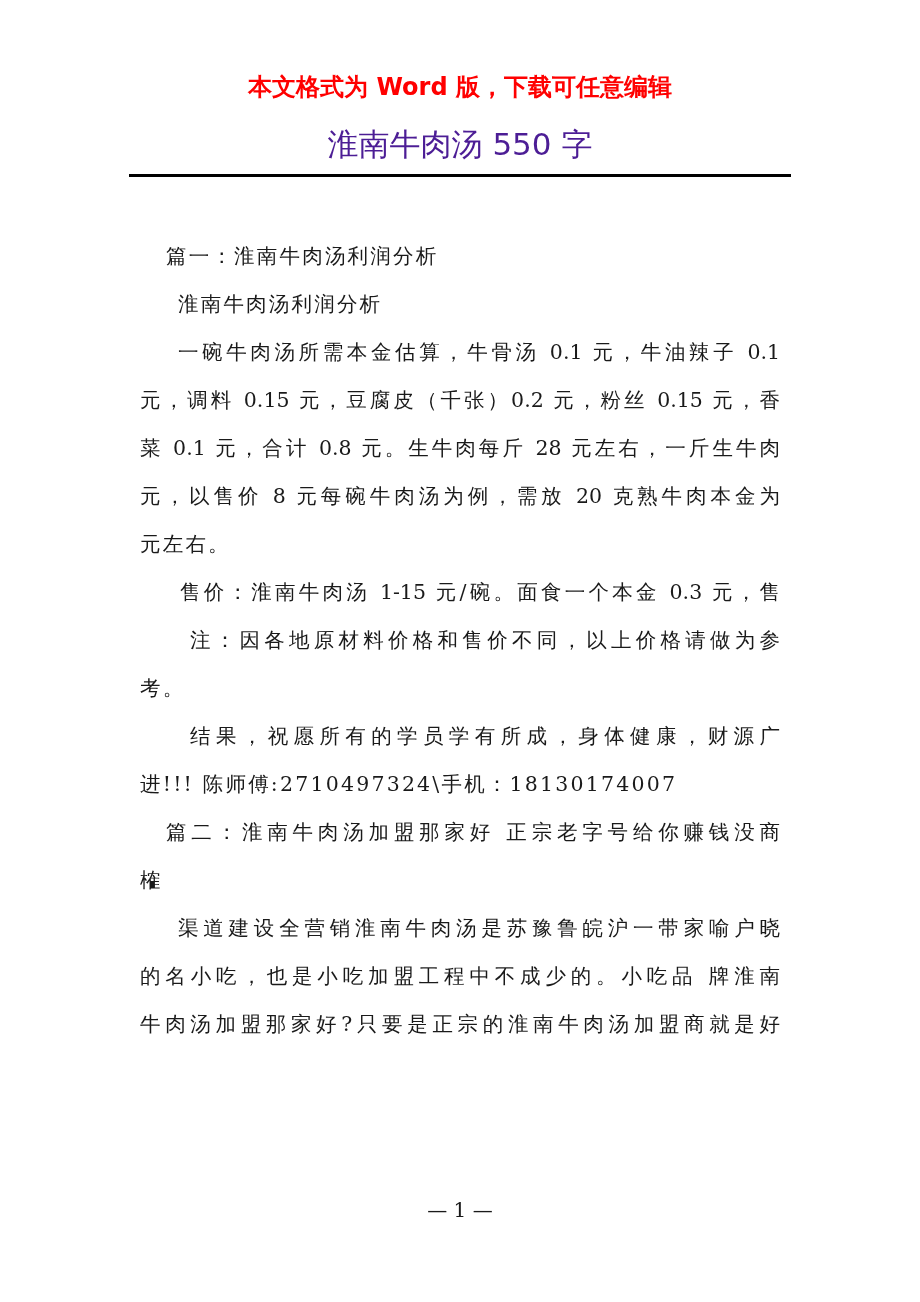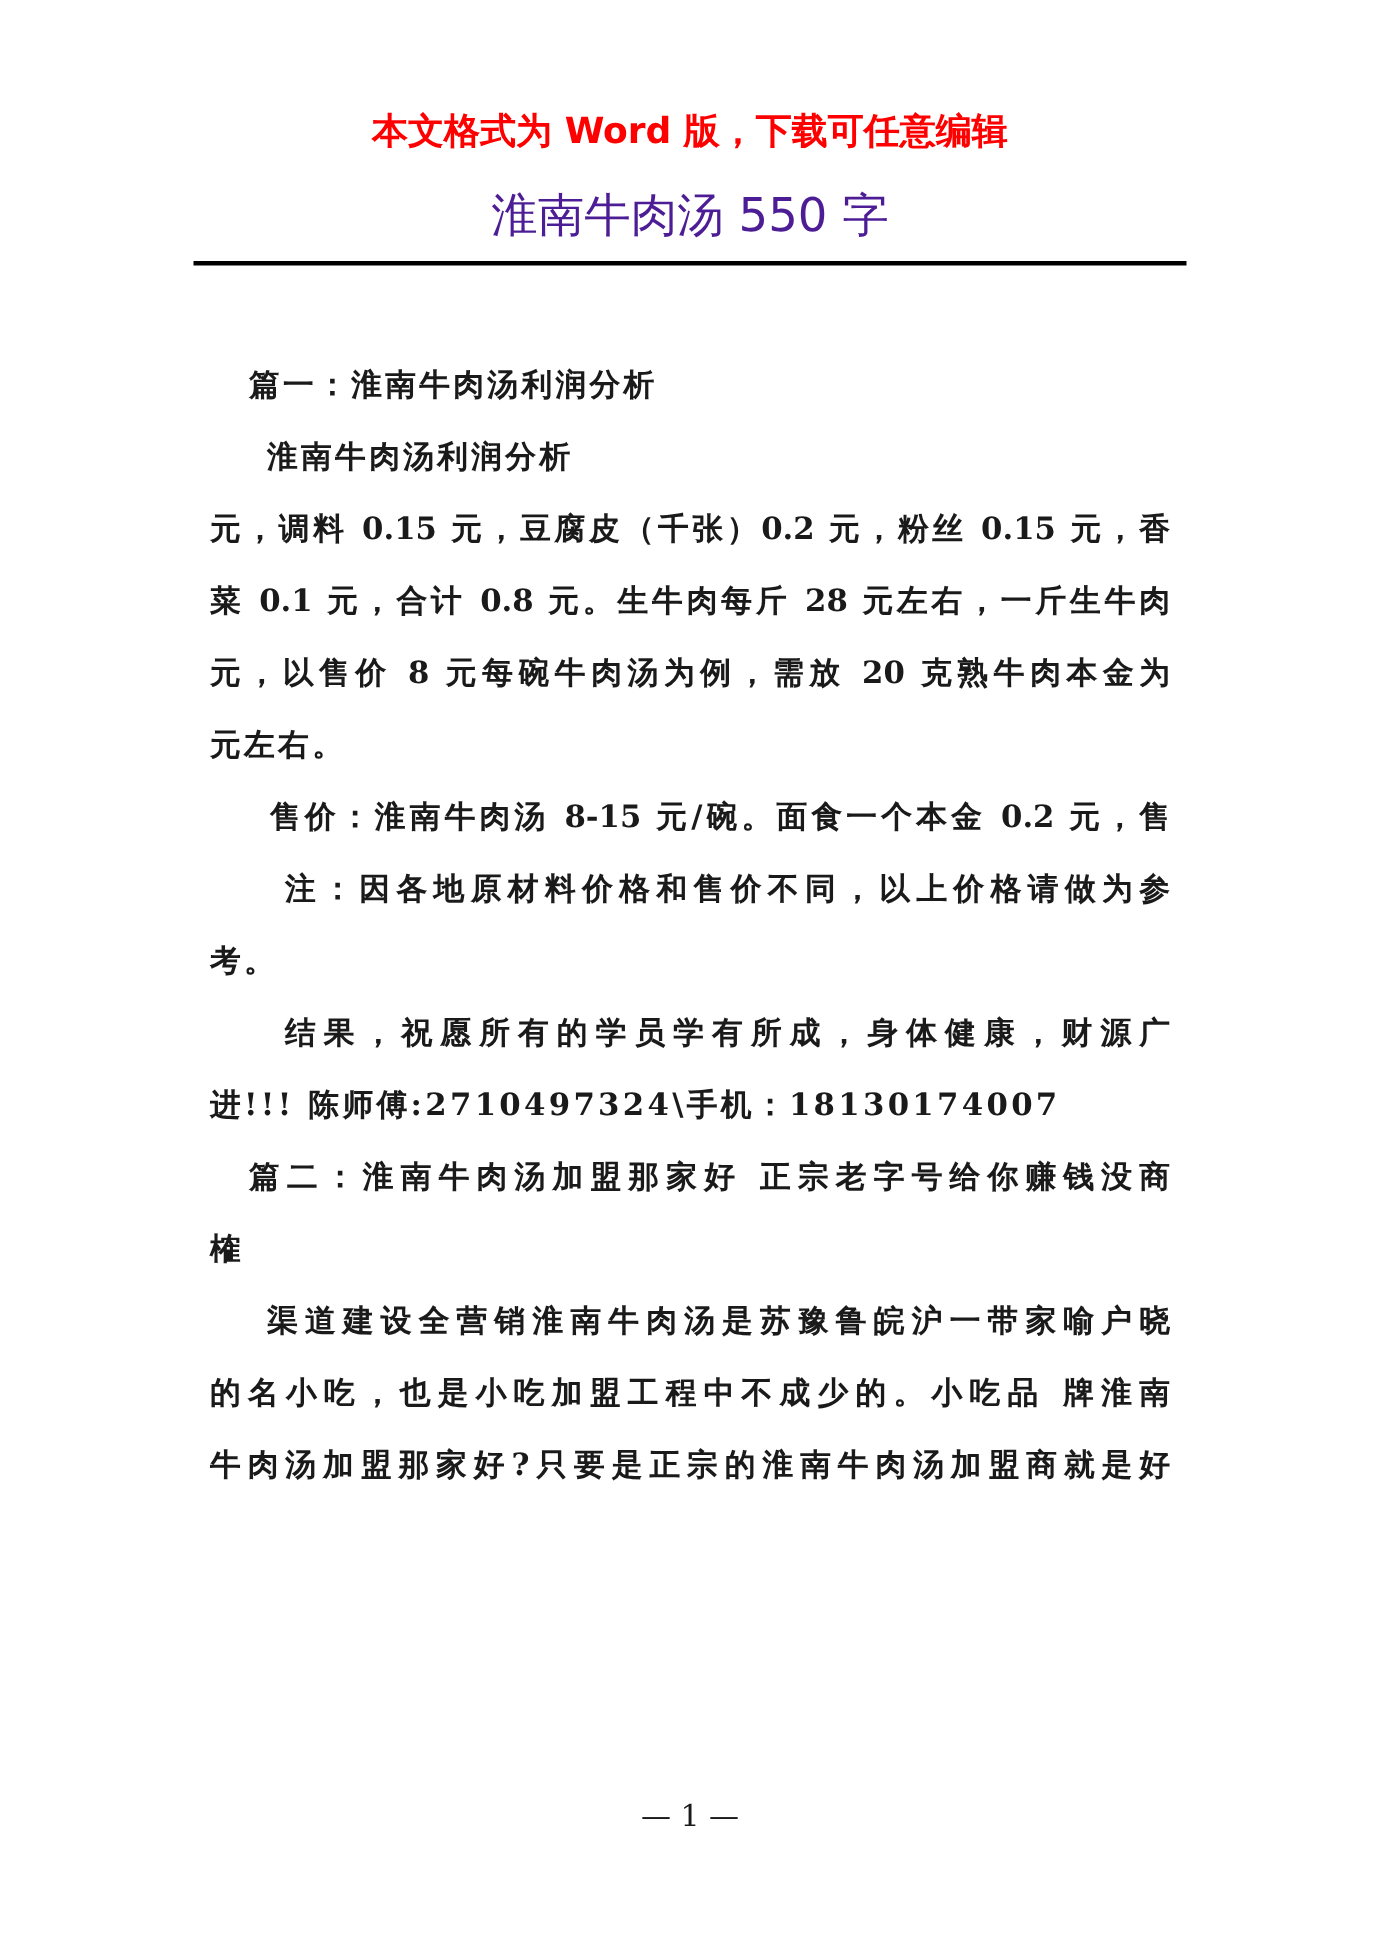--- a/index.html
+++ b/index.html
@@ -52,21 +52,20 @@
       top: 174px;
       width: 662px;
       height: 3px;
       background: #000000;
     }
     .body-text {
       position: absolute;
       left: 140px;
       top: 232px;
       width: 640px;
-      font-weight: bold;
     }
     .line {
       position: relative;
       height: 48px;
       line-height: 48px;
       font-size: 20.5px;
       white-space: nowrap;
       letter-spacing: 2.2px;
       color: #1a1a1a;
     }
@@ -98,25 +97,26 @@
 
   <div class="banner">本文格式为 Word 版，下载可任意编辑</div>
 
   <div class="doc-title">淮南牛肉汤 550 字</div>
 
   <div class="header-rule"></div>
 
   <div class="body-text">
     <div class="line ind-26">篇一：淮南牛肉汤利润分析</div>
     <div class="line ind-38">淮南牛肉汤利润分析</div>
+    <div class="line ind-38 justify">一碗牛肉汤所需本金估算，牛骨汤 0.1 元，牛油辣子 0.1</div>
     <div class="line justify">元，调料 0.15 元，豆腐皮（千张）0.2 元，粉丝 0.15 元，香</div>
     <div class="line justify">菜 0.1 元，合计 0.8 元。生牛肉每斤 28 元左右，一斤生牛肉</div>
     <div class="line justify">元，以售价 8 元每碗牛肉汤为例，需放 20 克熟牛肉本金为</div>
     <div class="line">元左右。</div>
-    <div class="line ind-40 justify">售价：淮南牛肉汤 8-15 元/碗。面食一个本金 0.2 元，售</div>
+    <div class="line ind-40 justify">售价：淮南牛肉汤 1-15 元/碗。面食一个本金 0.3 元，售</div>
     <div class="line ind-50 justify">注：因各地原材料价格和售价不同，以上价格请做为参</div>
     <div class="line">考。</div>
     <div class="line ind-50 justify">结果，祝愿所有的学员学有所成，身体健康，财源广</div>
     <div class="line">进!!!   陈师傅:2710497324\手机：18130174007</div>
     <div class="line ind-26 justify">篇二：淮南牛肉汤加盟那家好 正宗老字号给你赚钱没商</div>
     <div class="line">榷</div>
     <div class="line ind-38 justify">渠道建设全营销淮南牛肉汤是苏豫鲁皖沪一带家喻户晓</div>
     <div class="line justify">的名小吃，也是小吃加盟工程中不成少的。小吃品 牌淮南</div>
     <div class="line justify">牛肉汤加盟那家好?只要是正宗的淮南牛肉汤加盟商就是好</div>
   </div>

